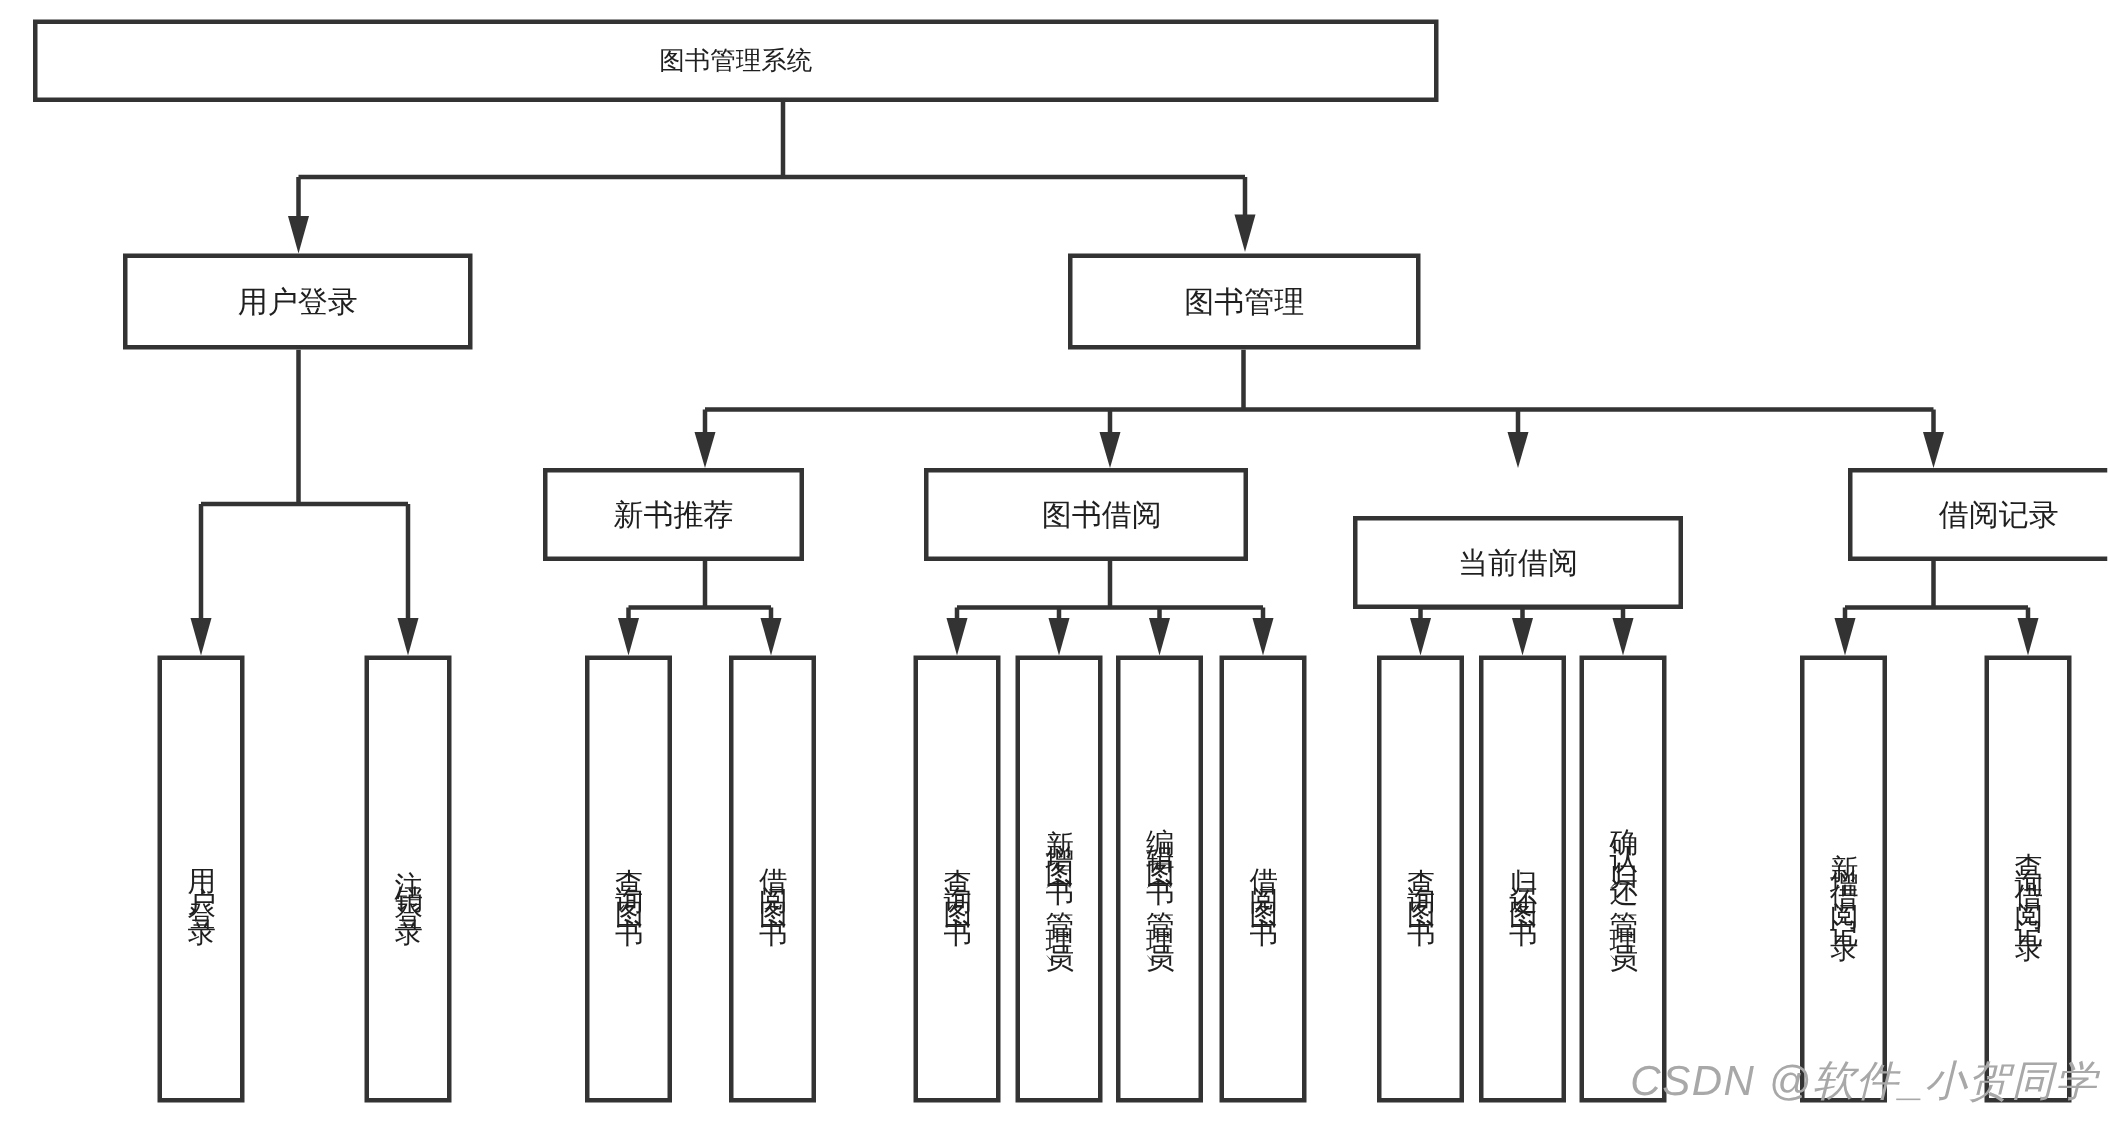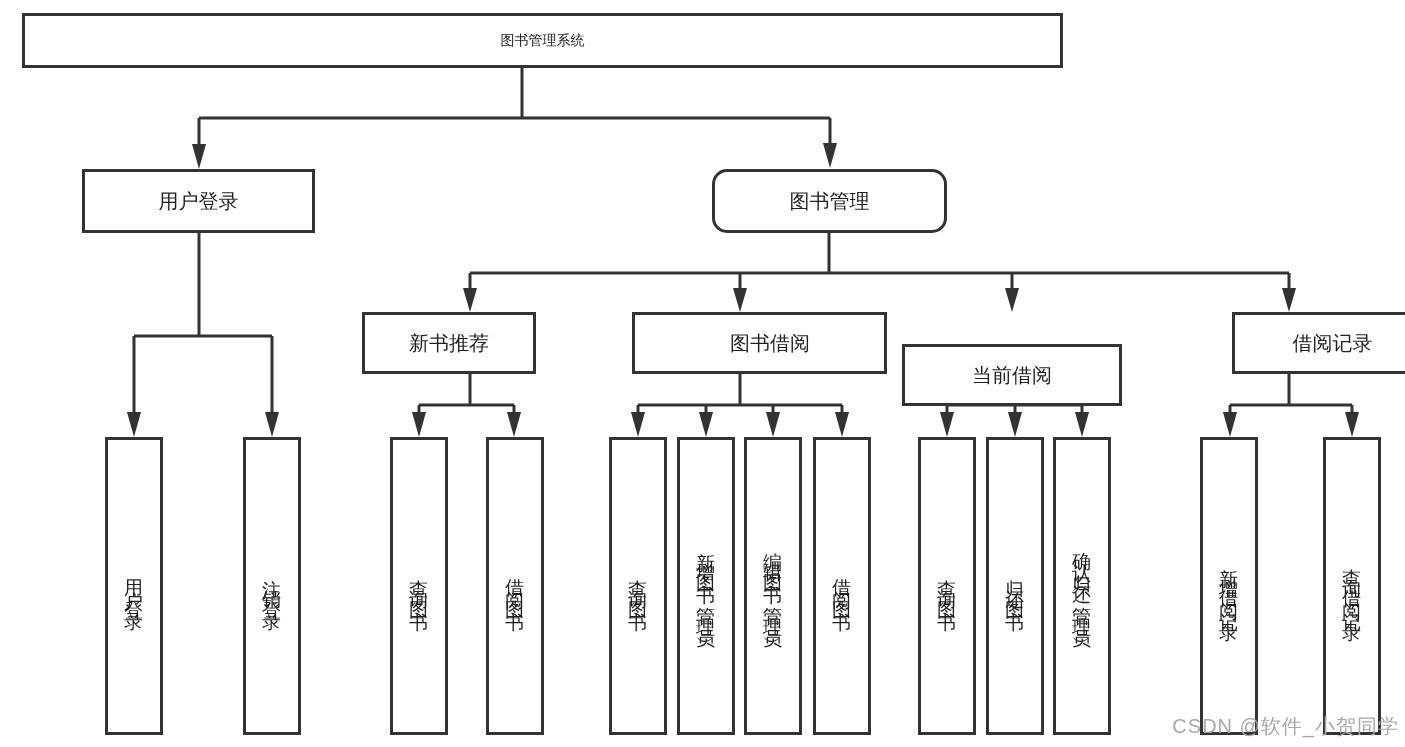--- a/index.html
+++ b/index.html
@@ -21,41 +21,42 @@
   #wires{position:absolute;left:0;top:0;width:1405px;height:747px;}
   .cline{stroke:var(--line);stroke-width:3;fill:none;}
   .ctri{fill:var(--line);stroke:none;}
   .node{
     position:absolute;
     box-sizing:border-box;
     border:3px solid var(--border);
     background:#fff;
     display:flex;align-items:center;justify-content:center;
   }
-  .root{left:22px;top:13px;width:1041px;height:55px;font-size:14px;}
+  .root{left:22px;top:13px;width:937px;height:55px;font-size:17px;}
   .l2{top:169px;height:64px;font-size:20px;}
   .l3{top:312px;height:62px;font-size:20px;}
   .leaf{top:437px;height:298px;width:58px;}
   .leaf .vtext{
     writing-mode:vertical-rl;
     text-orientation:mixed;
     font-size:19px;
     letter-spacing:11px;
     line-height:1;
     white-space:nowrap;
   }
   .hlabel{white-space:nowrap;}
   #watermark{
     position:absolute;
     right:6px;bottom:7px;
-    font-size:20px;
+    font-size:28px;
     color:var(--wm);
     letter-spacing:1px;
     white-space:nowrap;
     z-index:5;
+    font-style:italic;
   }
 </style>
 </head>
 <body>
 
 <div id="stage">
 
   <svg id="wires" width="1405" height="747" viewBox="0 0 1405 747" xmlns="http://www.w3.org/2000/svg">
 
     <path class="cline" d="M522,68 V118 M199,118 H830 M199,118 V146 M830,118 V145"></path>
@@ -92,28 +93,28 @@
     <polygon class="ctri" points="1345,412 1359,412 1352,437"></polygon>
   </svg>
 
   <div class="node root">
     <span class="hlabel">图书管理系统</span>
   </div>
 
   <div class="node l2" style="left:82px;width:233px;">
     <span class="hlabel">用户登录</span>
   </div>
-  <div class="node l2" style="left:712px;width:235px;border-radius:15px;">
+  <div class="node l2" style="left:712px;width:235px;">
     <span class="hlabel">图书管理</span>
   </div>
 
   <div class="node l3" style="left:362px;width:174px;">
     <span class="hlabel">新书推荐</span>
   </div>
-  <div class="node l3" style="left:632px;width:255px;padding-left:21px;">
+  <div class="node l3" style="left:616px;width:216px;padding-left:21px;">
     <span class="hlabel">图书借阅</span>
   </div>
   <div class="node l3" style="left:902px;width:220px;margin-top:32px;">
     <span class="hlabel">当前借阅</span>
   </div>
   <div class="node l3" style="left:1232px;width:201px;">
     <span class="hlabel">借阅记录</span>
   </div>
 
   <div class="node leaf" style="left:105px;">

